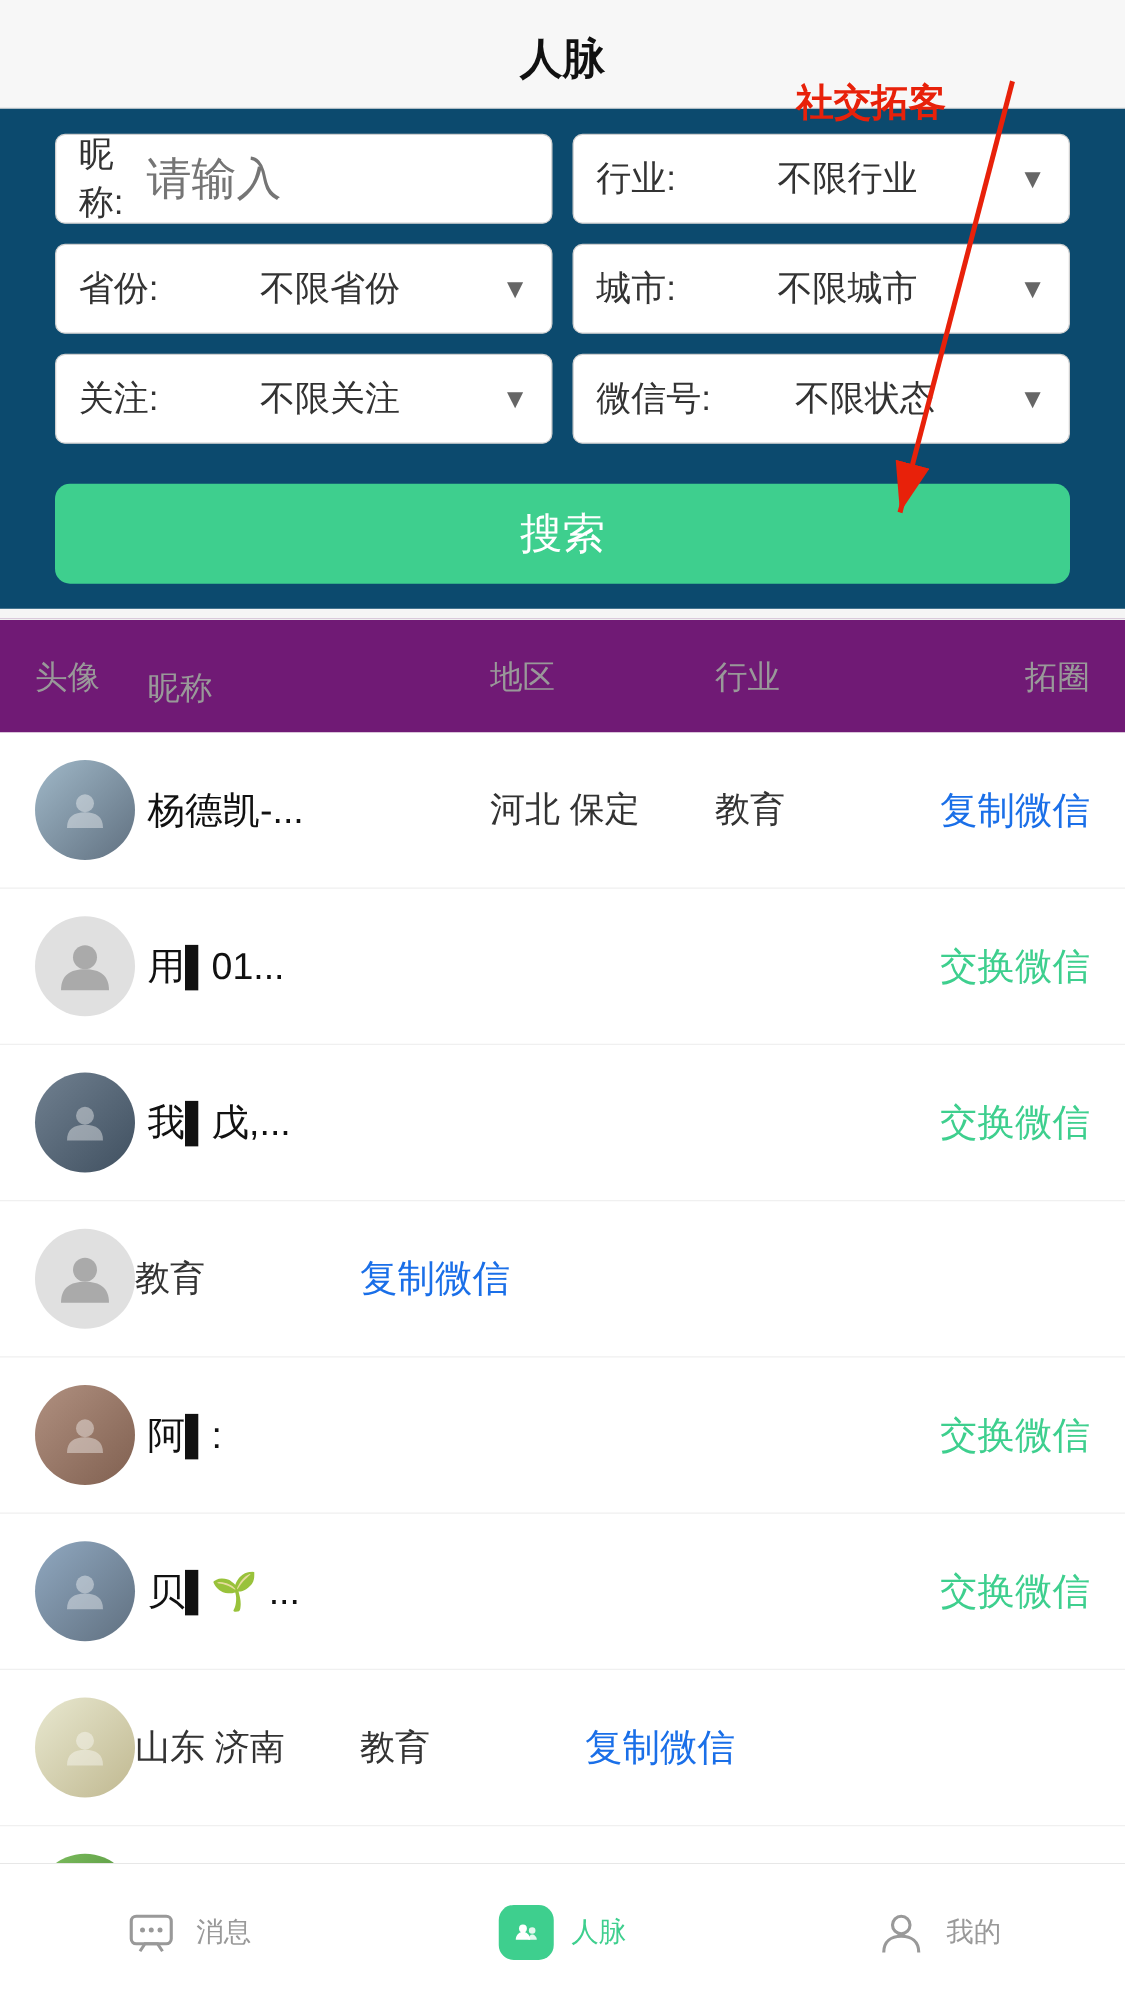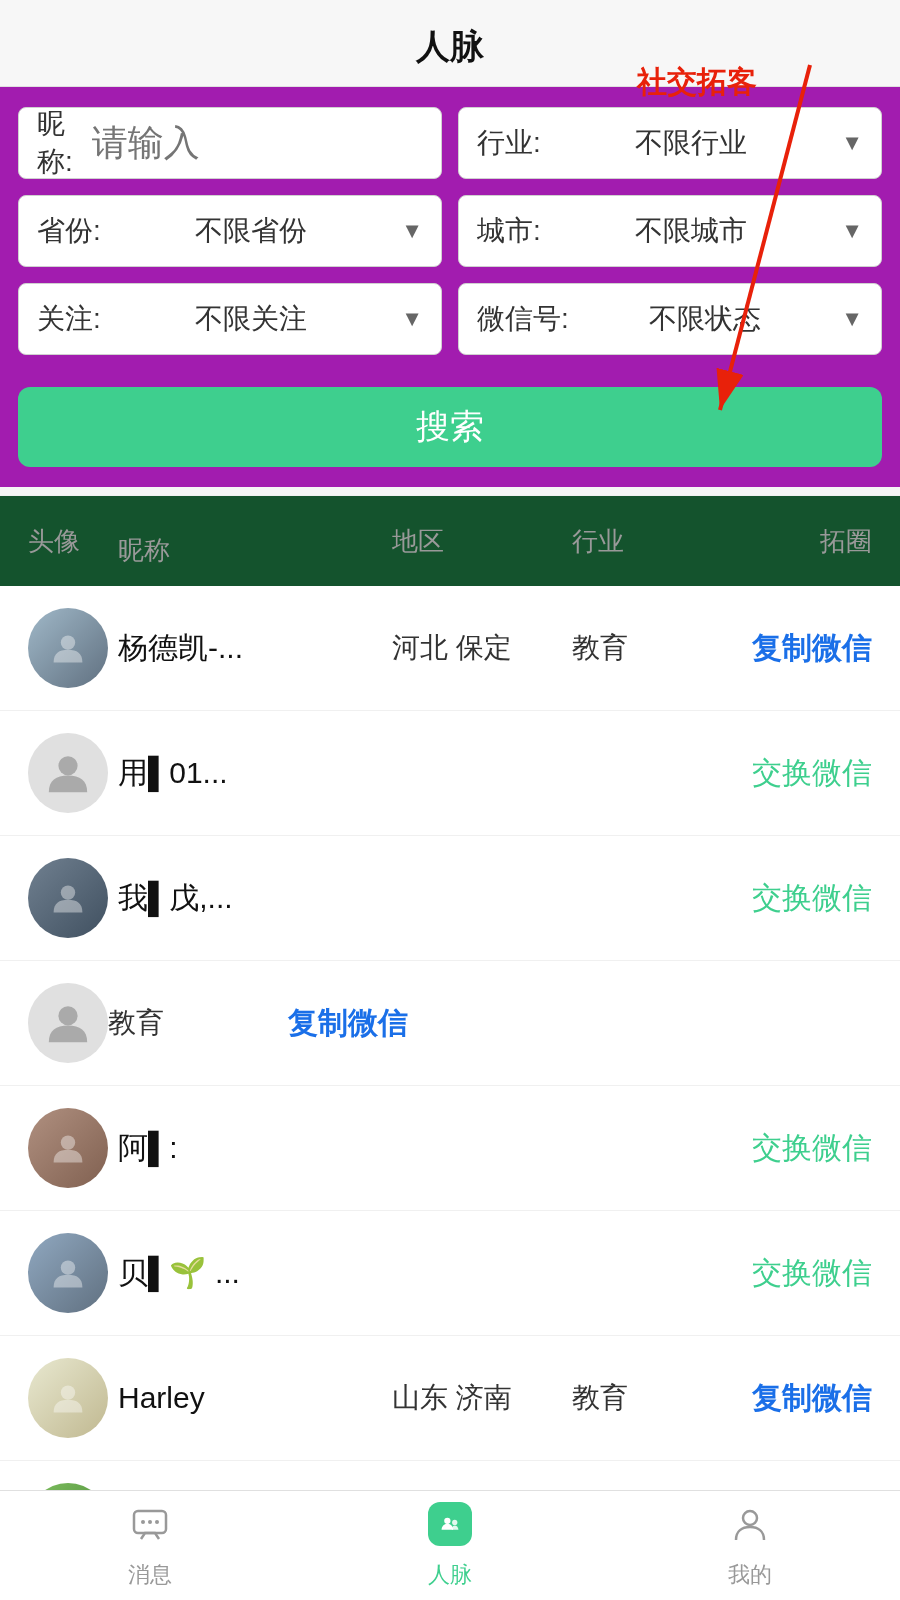--- a/index.html
+++ b/index.html
@@ -29,22 +29,22 @@
       top: 62px;
       right: 143px;
       color: #e8210a;
       font-size: 30px;
       font-weight: 700;
       z-index: 10;
     }
 
     
     .filter-section {
-      background: #a21caf;
-      padding: 20px 18px 20px;
+      background: #0c4a6e;
+      padding: 20px 44px 20px;
     }
 
     .filter-row {
       display: flex;
       gap: 16px;
       margin-bottom: 16px;
     }
 
     .filter-input, .filter-select {
       flex: 1;
@@ -86,21 +86,21 @@
       font-weight: 500;
       cursor: pointer;
       margin-top: 16px;
     }
 
     
     .table-header {
       display: flex;
       align-items: center;
       padding: 18px 28px;
-      background: #14532d;
+      background: #701a75;
       border-top: 1px solid #f0f0f0;
       margin-top: 8px;
       color: #999;
       font-size: 26px;
     }
 
     .col-avatar { width: 90px; }
     .col-name { flex: 1; margin-top: 19px; }
     .col-region { width: 180px; }
     .col-industry { width: 130px; }
@@ -166,21 +166,21 @@
     }
 
     .item-action {
       width: 170px;
       text-align: right;
       font-size: 30px;
     }
 
     .action-copy {
       color: #1a6fe8;
-      font-weight: 700;
+      font-weight: 400;
     }
 
     .action-exchange {
       color: #3ecf8e;
       font-weight: 500;
     }
 
     
     .bottom-nav {
       position: fixed;
@@ -190,21 +190,21 @@
       height: 110px;
       background: #fff;
       border-top: 1px solid #e0e0e0;
       display: flex;
       align-items: center;
     }
 
     .nav-item {
       flex: 1;
       display: flex;
-      flex-direction: column;
+      flex-direction: row;
       align-items: center;
       justify-content: center;
       gap: 14px;
       cursor: pointer;
     }
 
     .nav-icon {
       width: 44px;
       height: 44px;
       display: flex;
@@ -389,21 +389,20 @@
     <div class="item-industry"></div>
     <div class="item-action action-exchange">交换微信</div>
   </div>
       <div class="list-item">
     <div class="avatar" style="background: linear-gradient(135deg, #e8e8d0, #c0b890);">
       <svg viewBox="0 0 40 40" fill="rgba(255,255,255,0.4)" width="36" height="36">
         <circle cx="20" cy="14" r="8"></circle>
         <path d="M4 36 C4 26 10 22 20 22 C30 22 36 26 36 36 Z"></path>
       </svg>
     </div>
-    <div class="item-name">Harley</div>
     <div class="item-region">山东 济南</div>
     <div class="item-industry">教育</div>
     <div class="item-action action-copy">复制微信</div>
   </div>
       <div class="list-item">
     <div class="avatar" style="background: linear-gradient(135deg, #80c060, #408030);">
       <svg viewBox="0 0 40 40" fill="rgba(255,255,255,0.4)" width="36" height="36">
         <circle cx="20" cy="14" r="8"></circle>
         <path d="M4 36 C4 26 10 22 20 22 C30 22 36 26 36 36 Z"></path>
       </svg>

